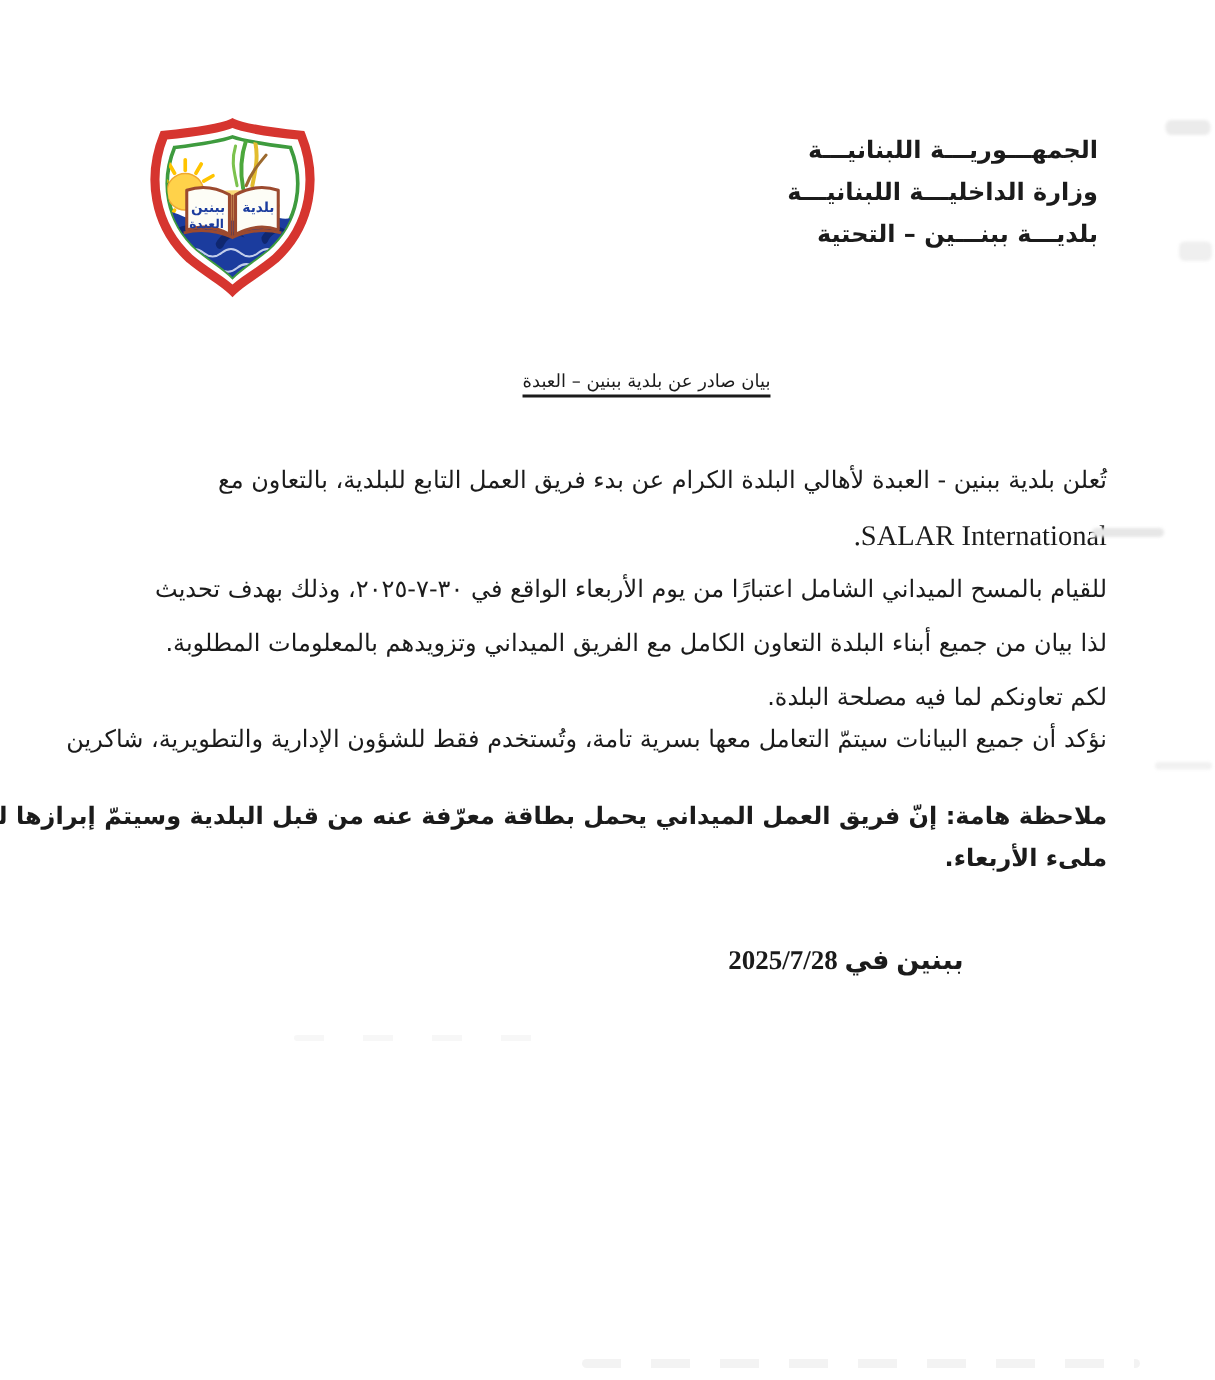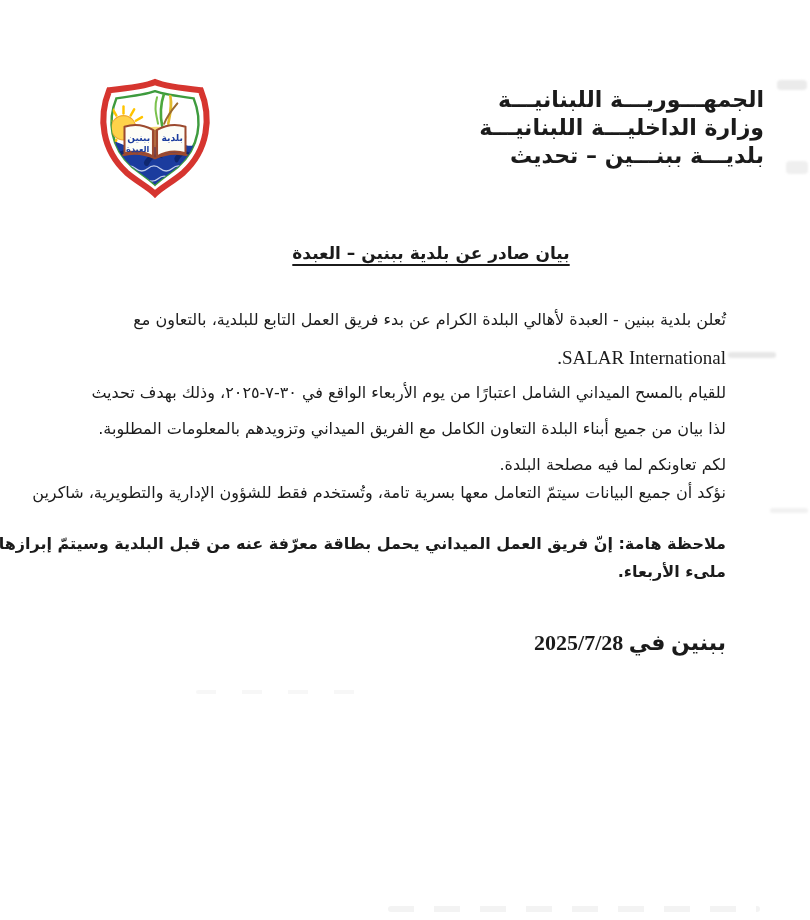--- a/index.html
+++ b/index.html
@@ -2,44 +2,44 @@
 <html lang="ar"><head>
 <meta charset="utf-8">
 <style>
   html,body { margin:0; padding:0; background:#ffffff; }
   .page {
     position:relative; width:810px; height:920px; background:#ffffff;
     font-family:"DejaVu Sans", sans-serif; color:#1b1b1b; direction:rtl; overflow:hidden;
   }
   
   .header-block {
-    position:absolute; top:86px; right:46px; text-align:right;
-    font-weight:bold; font-size:22px; line-height:30px; letter-spacing:0.2px;margin-left:17px;
+    position:absolute; top:86px; right:78px; text-align:right;
+    font-weight:bold; font-size:16px; line-height:30px; letter-spacing:0.2px;margin-left:17px;
   }
   
   .logo { position:absolute; left:82px; top:77px; width:146px; height:124px; }
   
   .title-wrap { position:absolute; top:243px; left:26px; width:810px; text-align:center; }
   .title-text {
-    font-size:17px; font-weight:bold;
+    font-size:12px; font-weight:normal;
     text-decoration:underline; text-underline-offset:5px; text-decoration-thickness:1.5px;
   }
   
-  .body-block { position:absolute; top:306px; right:84px; left:58px; font-size:16px; }
+  .body-block { position:absolute; top:306px; right:72px; left:58px; font-size:16px; }
   .para { margin:0 0 8px 0; }
   .line { line-height:28px; white-space:nowrap; text-align:right; }
   .latin-line {
     font-family:"Liberation Serif", serif; font-size:19px;
     margin-top:11px; line-height:26px;
   }
   .note { font-weight:bold; margin-top:23px; }
   .note .line { line-height:28px; }
   .date-line {
-    margin-top:44px; font-weight:bold; font-size:22px;
-    padding-left:332px; text-align:right; white-space:nowrap;
+    margin-top:44px; font-weight:bold; font-size:18px;
+    padding-left:332px; text-align:center; white-space:nowrap;
     font-family:"Liberation Serif","DejaVu Sans",serif;
   }
   
   .art { position:absolute; background:#ebebeb; border-radius:4px; filter:blur(1px); }
   .art1 { left:777px; top:80px;  width:30px; height:10px; }
   .art2 { left:786px; top:161px; width:22px; height:13px; background:#efefef; }
   .art3 { left:728px; top:352px; width:48px; height:6px;  background:#e7e7e7; }
   .art4 { left:770px; top:508px; width:38px; height:5px;  background:#f1f1f1; }
   .art5 { left:388px; top:906px; width:372px; height:6px; filter:none; background:
           repeating-linear-gradient(90deg,#f3f3f3 0 26px,#ffffff 26px 46px); }
@@ -109,21 +109,21 @@
         <text x="88" y="63" font-size="9" font-weight="bold" fill="#1B3C9E" text-anchor="middle">بلدية</text>
         <text x="55" y="63" font-size="9" font-weight="bold" fill="#1B3C9E" text-anchor="middle">ببنين</text>
         <text x="54" y="74" font-size="8" font-weight="bold" fill="#1B3C9E" text-anchor="middle">العبدة</text>
       </g>
     </svg>
   </div>
 
   <div class="header-block">
     <div class="line">الجمهـــوريـــة اللبنانيـــة</div>
     <div class="line">وزارة الداخليـــة اللبنانيـــة</div>
-    <div class="line">بلديـــة ببنـــين – تحديث</div>
+    <div class="line">بلديـــة ببنـــين – التحتية</div>
   </div>
 
   <div class="title-wrap">
     <span class="title-text">بيان صادر عن بلدية ببنين – العبدة</span>
   </div>
 
   <div class="body-block">
     <div class="para">
       <div class="line">تُعلن بلدية ببنين - العبدة لأهالي البلدة الكرام عن بدء فريق العمل التابع للبلدية، بالتعاون مع</div>
       <div class="line latin-line">SALAR International.</div>

